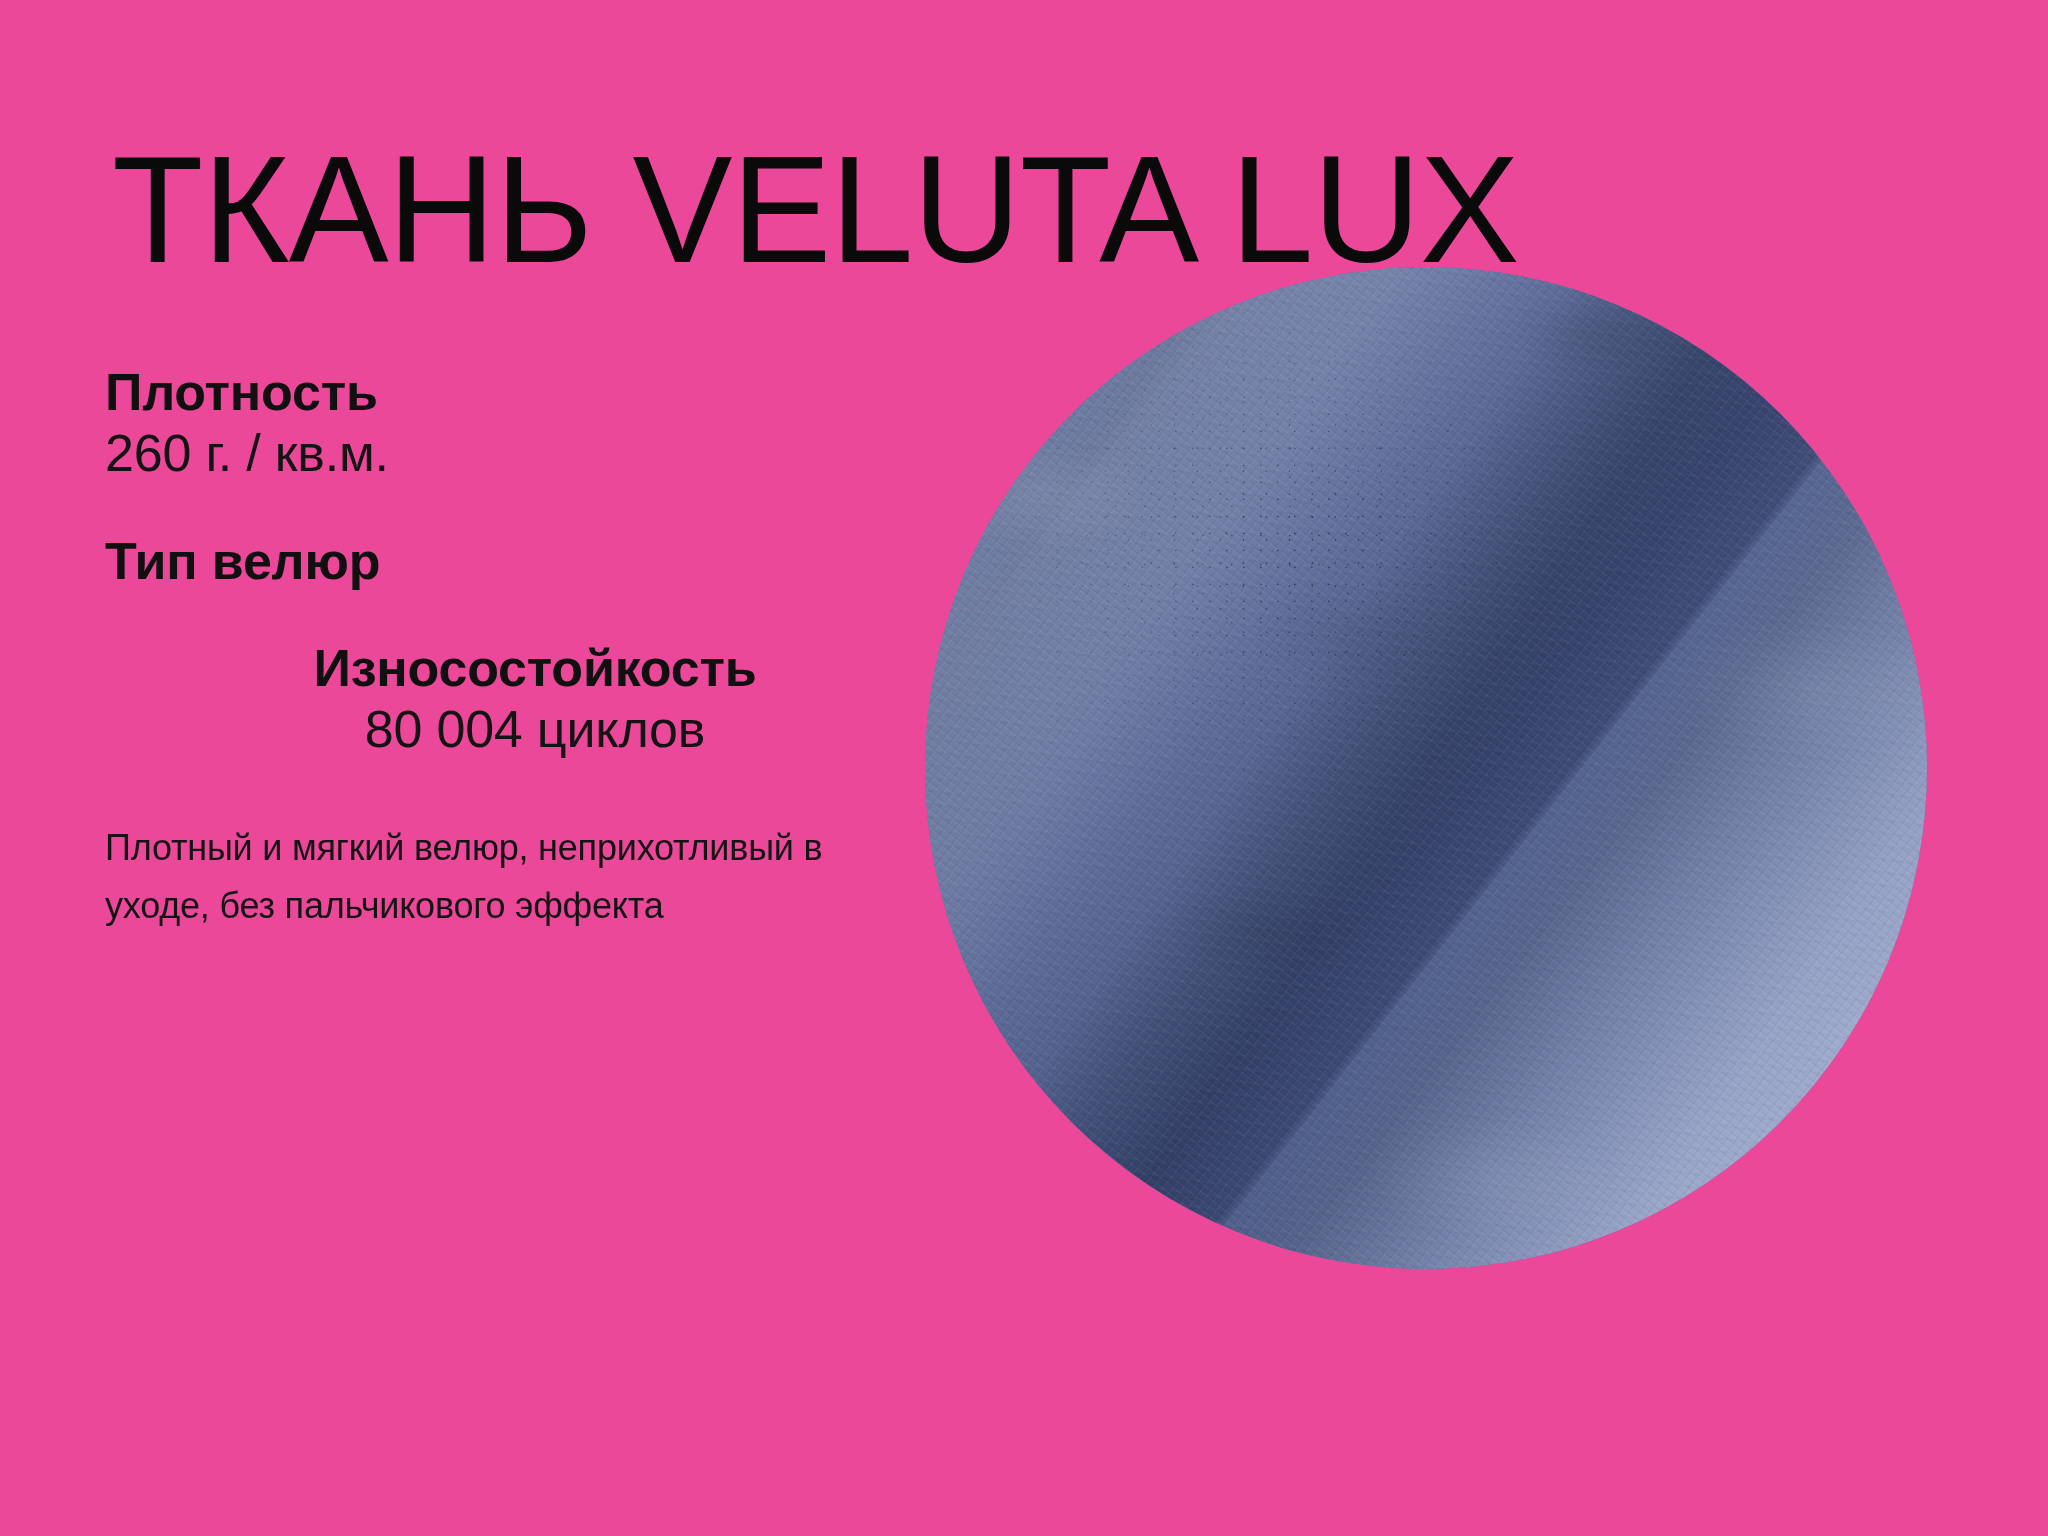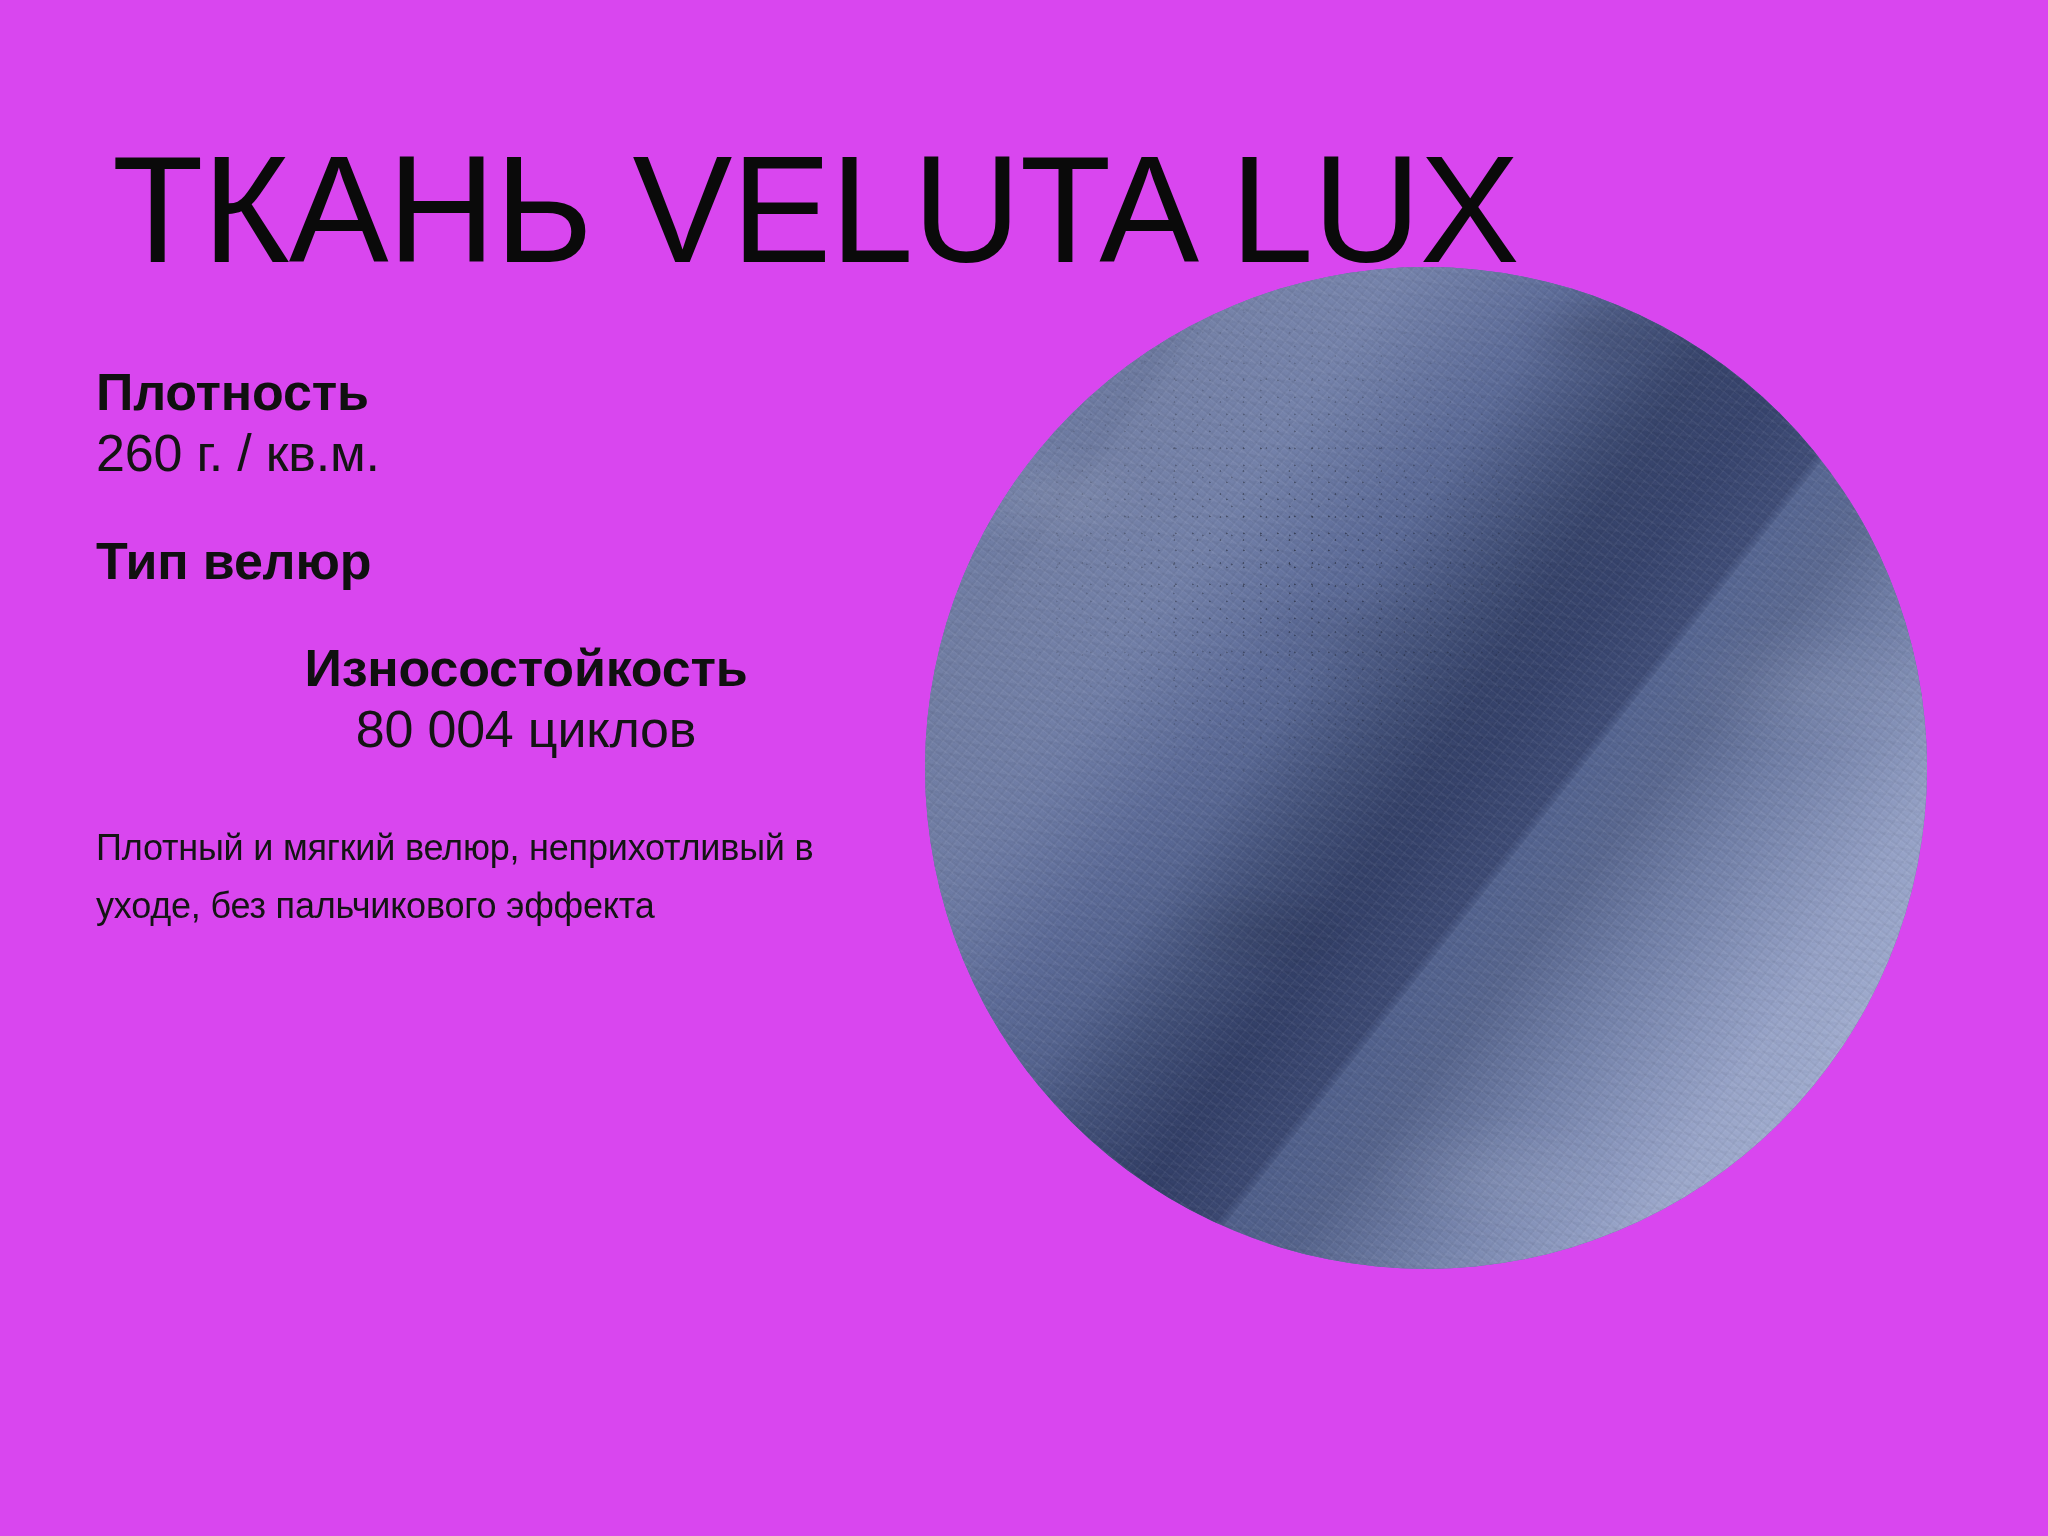--- a/index.html
+++ b/index.html
@@ -13,21 +13,21 @@
     height: 1536px;
     overflow: hidden;
     font-family: "Liberation Sans", "DejaVu Sans", sans-serif;
     color: #111111;
     position: relative;
   }
 
   .card {
     position: absolute;
     inset: 0;
-    background: #d946ef;
+    background: #ec4899;
     text-decoration: underline;
   }
 
   
   .title {
     position: absolute;
     left: 112px;
     top: 28px;
     font-size: 152px;
     line-height: 1.05;
@@ -35,21 +35,21 @@
     font-weight: 400;
     color: #0a0a0a;
     white-space: nowrap;
     transform: scaleX(0.985);
     transform-origin: left top;
   }
 
   
   .specs {
     position: absolute;
-    left: 96px;
+    left: 105px;
     top: 362px;
     width: 860px;
   }
 
   .spec-block { margin-bottom: 46px; }
 
   .spec-label {
     font-size: 52px;
     font-weight: 700;
     line-height: 1.18;

